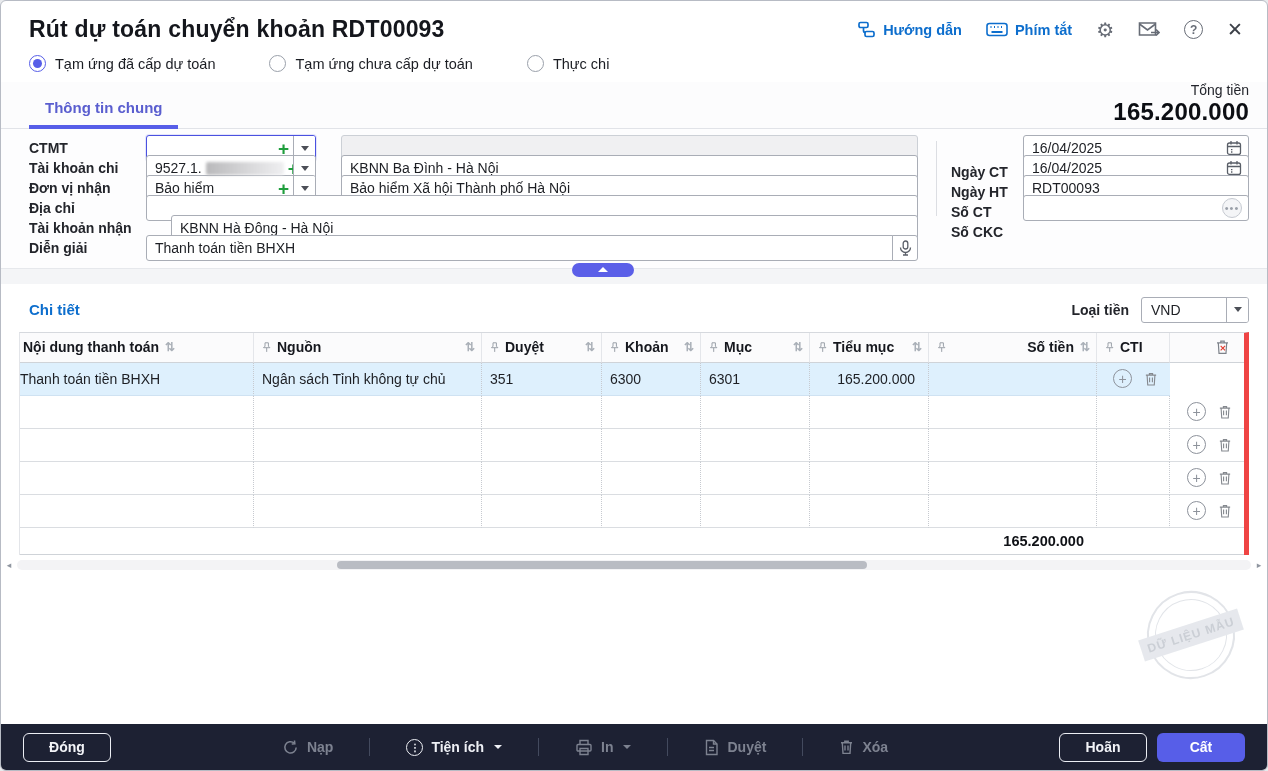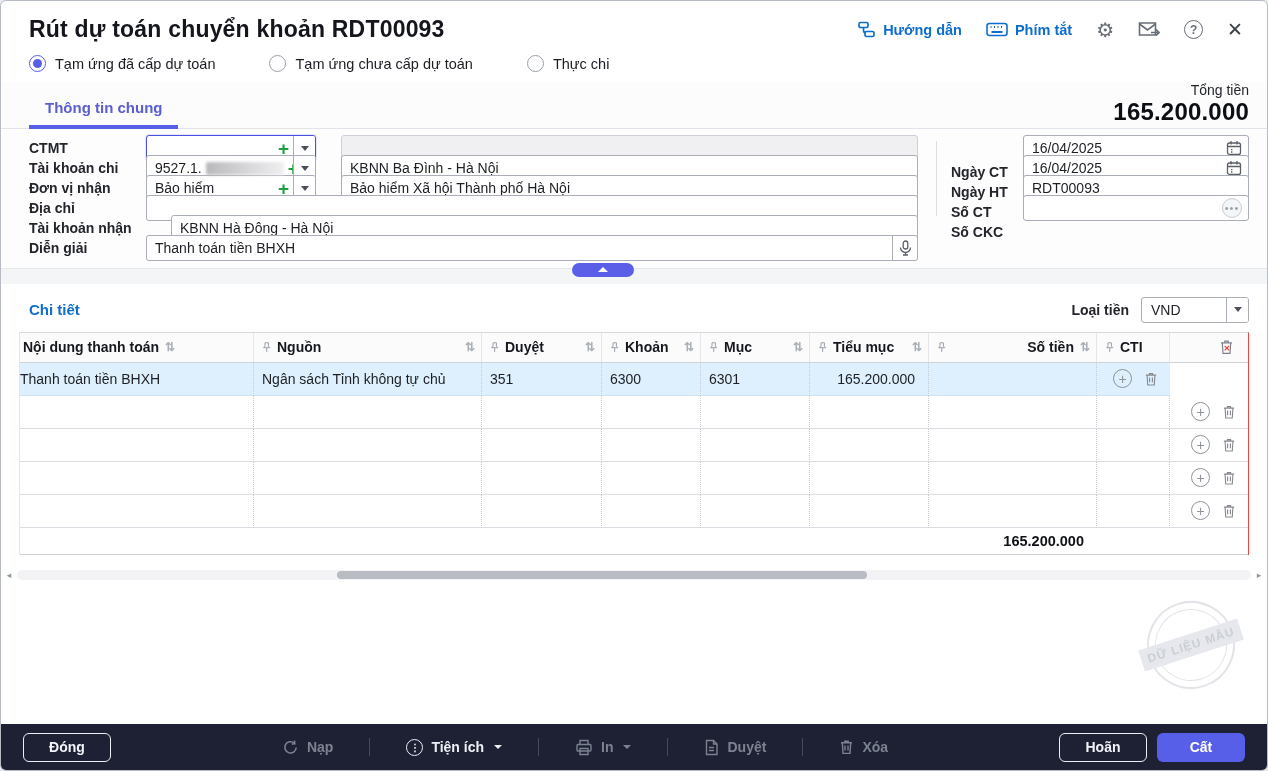--- a/index.html
+++ b/index.html
@@ -62,21 +62,21 @@
   .collapse-pill{ position:absolute; left:602px; top:-6px; transform:translateX(-50%); width:62px; height:14px; background:#5b5fe8; border-radius:8px; display:flex; align-items:center; justify-content:center; cursor:pointer;}
   .chev-up{ width:0; height:0; border-left:5px solid transparent; border-right:5px solid transparent; border-bottom:5px solid #fff;}
   
   .detail-head{ display:flex; justify-content:space-between; align-items:center; padding:13px 18px 9px 28px; background:#fff;}
   .detail-title{ font-size:15px; font-weight:bold; color:#0d6ecd;}
   .currency{ display:flex; align-items:center; gap:12px;}
   .currency-label{ font-size:14px; font-weight:bold; color:#23252b;}
   .currency-select{ display:flex; width:108px; height:26px; border:1px solid #a9adb6; border-radius:3px; overflow:hidden; cursor:pointer; background:#fff;}
   .currency-select .val{ flex:1; font-size:14px; color:#1d1f24; display:flex; align-items:center; padding-left:9px;}
   
-  .grid{ margin:0 18px 10px 18px; border-top:1px solid #d6d9de; border-left:1px solid #e3e5e9; border-right:1px solid #ef4444; font-size:14px;}
+  .grid{ margin:0 18px 0 18px; border-top:1px solid #d6d9de; border-left:1px solid #e3e5e9; border-right:5px solid #ef4444; font-size:14px;}
   .grow{ display:grid; grid-template-columns:234px 228px 120px 99px 109px 119px 168px 73px 1fr;}
   .hcell{ display:flex; align-items:center; gap:6px; height:30px; padding:0 6px 0 8px; background:#fbfbfc; border-bottom:1px solid #cfd3d8; border-right:1px solid #e4e6ea; font-weight:bold; color:#16181e; overflow:hidden; white-space:nowrap;}
   .hcell .lbl{ overflow:hidden; text-overflow:clip;}
   .hcell.num .lbl{ margin-left:auto;}
   .sort{ color:#aab0b8; font-size:12px; flex:none; cursor:pointer;}
   .pin{ flex:none; cursor:pointer; display:flex;}
   .bcell{ display:flex; align-items:center; height:33px; padding:0 8px; border-bottom:1px solid #dadde1; border-right:1px dotted #c7cad0; color:#1d1f24; overflow:hidden; white-space:nowrap; background:#fff;}
   .row-hl .bcell{ background:#def0fd; border-bottom-color:#cfe2f2;}
   .bcell.num{ justify-content:flex-end; padding-right:13px;}
   .clip-first{ margin-left:-8px;}

